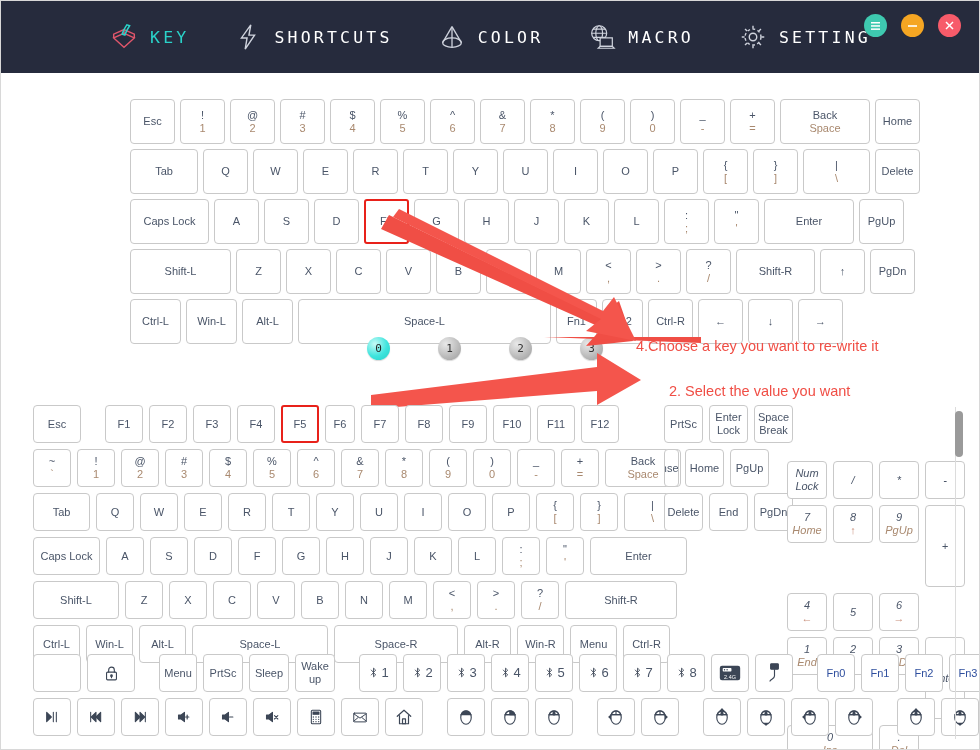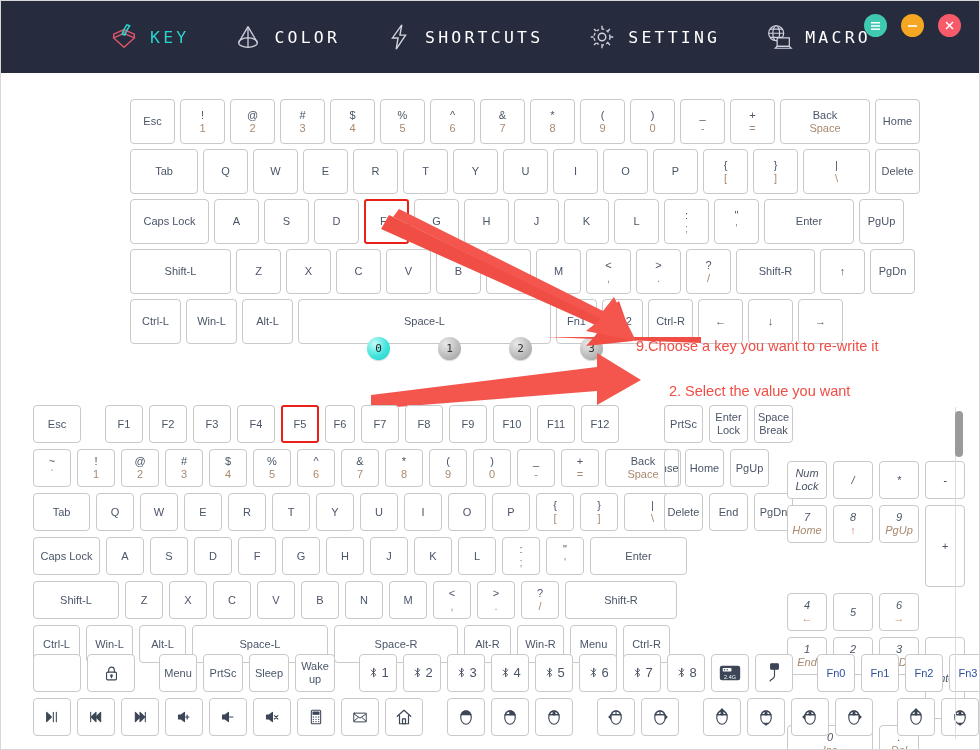--- a/index.html
+++ b/index.html
@@ -192,58 +192,58 @@
    <path d="M5 17 L16 12 L27 17 L16 27 Z" stroke="#e0566b"></path>
    <path d="M5 17 L5 13 L16 8 L27 13 L27 17" stroke="#e0566b"></path>
    <path d="M16 8 L16 12" stroke="#e0566b"></path>
    <path d="M19 3 C17 6 15 9 14 13 L17 14 C18 10 20 7 22 4 Z" stroke="#2ad2c9"></path>
             </svg>
           </span>
           <span class="nav-label">KEY</span>
         </div>
         <div class="nav-item">
           <span>
+            <svg class="nav-icon" viewBox="0 0 32 32" fill="none" stroke="#cfd3dd" stroke-width="1.5">
+   <path d="M19 3 L9 17 H15 L13 29 L23 14 H17 Z"></path>
+            </svg>
+          </span>
+          <span class="nav-label">SHORTCUTS</span>
+        </div>
+        <div class="nav-item">
+          <span>
             <svg class="nav-icon" viewBox="0 0 32 32" fill="none" stroke="#cfd3dd" stroke-width="1.4">
    <ellipse cx="16" cy="22" rx="10" ry="5"></ellipse>
               <path d="M16 5 L6 22"></path>
               <path d="M16 5 L26 22"></path>
               <path d="M16 5 L16 27"></path>
             </svg>
           </span>
           <span class="nav-label">COLOR</span>
-        </div>
-        <div class="nav-item">
-          <span>
-            <svg class="nav-icon" viewBox="0 0 32 32" fill="none" stroke="#cfd3dd" stroke-width="1.5">
-   <path d="M19 3 L9 17 H15 L13 29 L23 14 H17 Z"></path>
-            </svg>
-          </span>
-          <span class="nav-label">SHORTCUTS</span>
-        </div>
-        <div class="nav-item">
-          <span>
-            <svg class="nav-icon" viewBox="0 0 32 32" fill="none" stroke="#cfd3dd" stroke-width="1.5">
-   <circle cx="16" cy="16" r="4"></circle>
-   <path d="M16 4v3M16 25v3M4 16h3M25 16h3M7.5 7.5l2.2 2.2M22.3 22.3l2.2 2.2M24.5 7.5l-2.2 2.2M9.7 22.3l-2.2 2.2"></path>
-   <circle cx="16" cy="16" r="8.5" stroke-dasharray="3 2.6"></circle>
-            </svg>
-          </span>
-          <span class="nav-label">SETTING</span>
         </div>
         <div class="nav-item">
           <span>
             <svg class="nav-icon" viewBox="0 0 32 32" fill="none" stroke="#cfd3dd" stroke-width="1.3">
    <circle cx="13" cy="12" r="8"></circle>
               <ellipse cx="13" cy="12" rx="3.6" ry="8"></ellipse>
               <path d="M5 12h16M6.5 7.5h13M6.5 16.5h13"></path>
    <path d="M14 17h13v9H14z" fill="#262b3d"></path>
               <path d="M12 28h17l-2-2H14z"></path>
             </svg>
           </span>
           <span class="nav-label">MACRO</span>
+        </div>
+        <div class="nav-item">
+          <span>
+            <svg class="nav-icon" viewBox="0 0 32 32" fill="none" stroke="#cfd3dd" stroke-width="1.5">
+   <circle cx="16" cy="16" r="4"></circle>
+   <path d="M16 4v3M16 25v3M4 16h3M25 16h3M7.5 7.5l2.2 2.2M22.3 22.3l2.2 2.2M24.5 7.5l-2.2 2.2M9.7 22.3l-2.2 2.2"></path>
+   <circle cx="16" cy="16" r="8.5" stroke-dasharray="3 2.6"></circle>
+            </svg>
+          </span>
+          <span class="nav-label">SETTING</span>
         </div>
       </div>
     <div class="wctrls">
       <div class="wbtn menu">
         <svg width="11" height="10" viewBox="0 0 11 10">
           <rect x="1" y="1" width="9" height="1.5" fill="#fff"></rect>
           <rect x="1" y="4.2" width="9" height="1.5" fill="#fff"></rect>
           <rect x="1" y="7.4" width="9" height="1.5" fill="#fff"></rect>
         </svg>
       </div>
@@ -510,21 +510,21 @@
     <g fill="#f04e45">
       <polygon points="388,214 598,316 618,300 632,340 585,345 601,327 380,228"></polygon>
       <polygon points="543,336 700,336 700,330 700,342"></polygon>
     </g>
 
     <path d="M392,216 L600,318 L585,330 L635,340 L613,296 L602,310 L398,208 Z" fill="#f4554c"></path>
 
     <path d="M370,394 L596,366 L596,352 L640,379 L596,404 L596,390 L370,408 Z" fill="#f4554c"></path>
   </svg>
 
-  <div class="anno anno1">9.Choose a key you want to re-write it</div>
+  <div class="anno anno1">4.Choose a key you want to re-write it</div>
   <div class="anno anno2">2. Select the value you want</div>
 
   <div class="panel">
     <div class="bank bank-main" id="selMain">
         <div class="krow">
           <div class="key" style="width: 48px;">
             <span>Esc</span>
           </div>
           <div class="gap"></div>
           <div class="key" style="width: 38px;">

